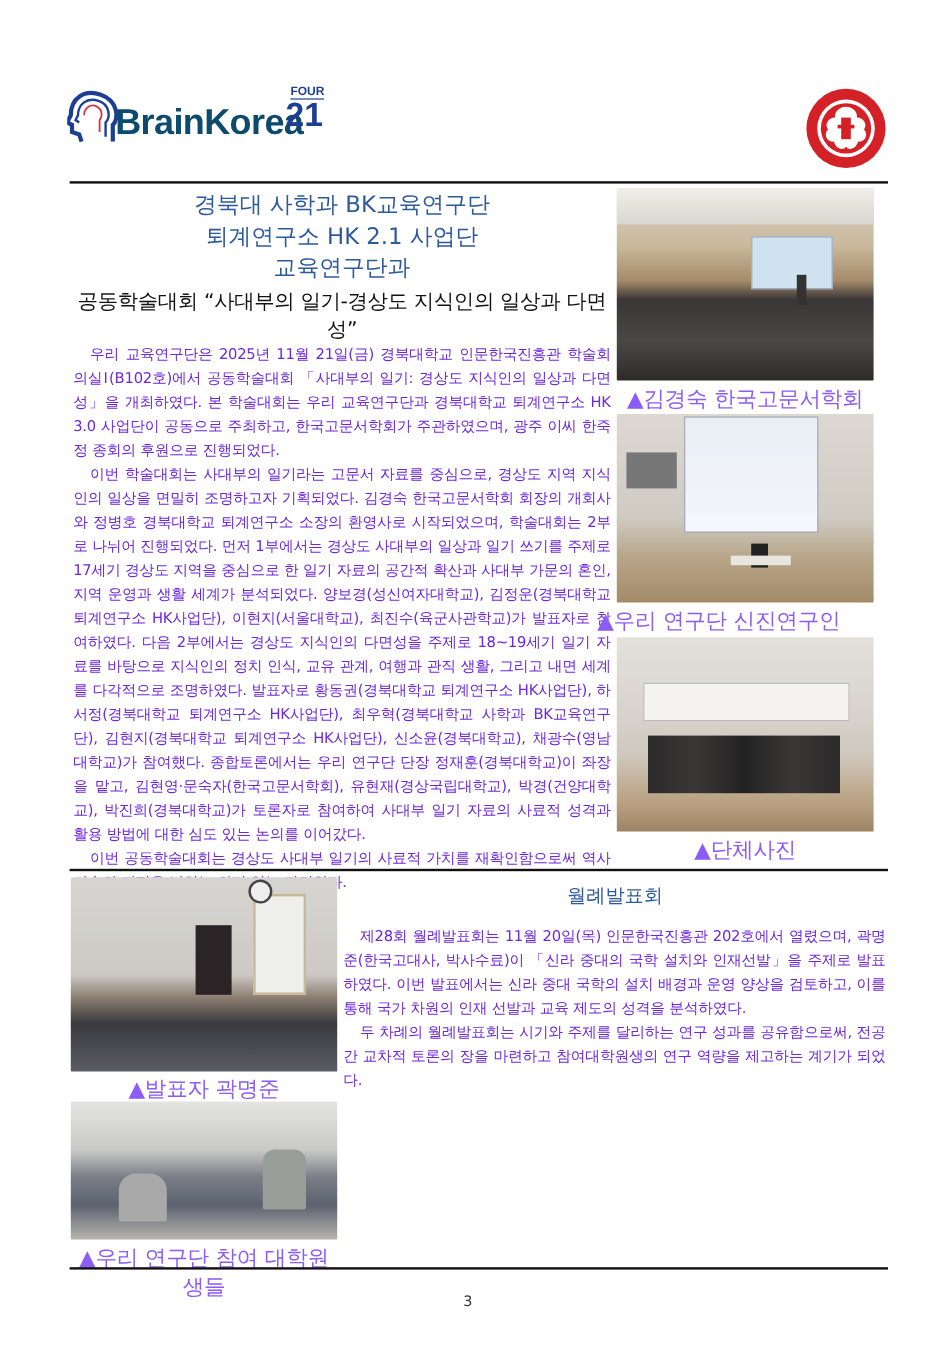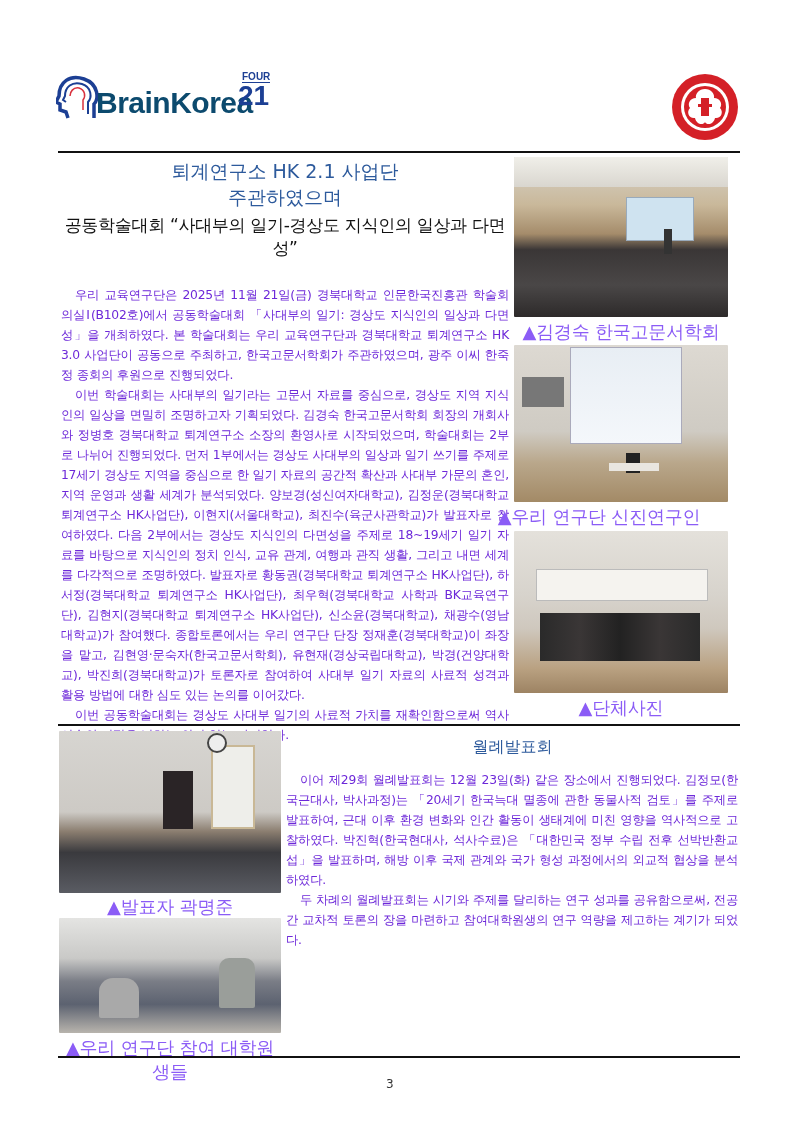--- a/index.html
+++ b/index.html
@@ -49,22 +49,23 @@
     <circle cx="35" cy="35" r="21" fill="#d42027"></circle>
     <path d="M35 17 C41 17 45 22 44 26 C50 26 53 32 50 36 C54 40 51 47 45 46 C44 52 37 54 35 50 C33 54 26 52 25 46 C19 47 16 40 20 36 C17 32 20 26 26 26 C25 22 29 17 35 17Z" fill="#ffffff"></path>
     <rect x="31" y="26" width="8" height="18" fill="#d42027"></rect>
     <rect x="28" y="32" width="14" height="3" fill="#d42027"></rect>
   </svg>
 </div>
 
 <div class="hr" style="left:58px; top:151px; width:682px;"></div>
 
 <div class="abs title-block">
+  <div class="title-line">경북대 사학과 BK교육연구단</div>
   <div class="title-line">퇴계연구소 HK 2.1 사업단</div>
-  <div class="title-line">주관하였으며</div>
+  <div class="title-line">교육연구단과</div>
   <div class="subtitle">공동학술대회 “사대부의 일기-경상도 지식인의 일상과 다면성”</div>
 </div>
 
 <div class="abs body-text" style="left:61px; top:285px; width:448px;">
   <p>우리 교육연구단은 2025년 11월 21일(금) 경북대학교 인문한국진흥관 학술회의실Ⅰ(B102호)에서 공동학술대회 「사대부의 일기: 경상도 지식인의 일상과 다면성」을 개최하였다. 본 학술대회는 우리 교육연구단과 경북대학교 퇴계연구소 HK 3.0 사업단이 공동으로 주최하고, 한국고문서학회가 주관하였으며, 광주 이씨 한죽정 종회의 후원으로 진행되었다.</p>
   <p>이번 학술대회는 사대부의 일기라는 고문서 자료를 중심으로, 경상도 지역 지식인의 일상을 면밀히 조명하고자 기획되었다. 김경숙 한국고문서학회 회장의 개회사와 정병호 경북대학교 퇴계연구소 소장의 환영사로 시작되었으며, 학술대회는 2부로 나뉘어 진행되었다. 먼저 1부에서는 경상도 사대부의 일상과 일기 쓰기를 주제로 17세기 경상도 지역을 중심으로 한 일기 자료의 공간적 확산과 사대부 가문의 혼인, 지역 운영과 생활 세계가 분석되었다. 양보경(성신여자대학교), 김정운(경북대학교 퇴계연구소 HK사업단), 이현지(서울대학교), 최진수(육군사관학교)가 발표자로 참여하였다. 다음 2부에서는 경상도 지식인의 다면성을 주제로 18~19세기 일기 자료를 바탕으로 지식인의 정치 인식, 교유 관계, 여행과 관직 생활, 그리고 내면 세계를 다각적으로 조명하였다. 발표자로 황동권(경북대학교 퇴계연구소 HK사업단), 하서정(경북대학교 퇴계연구소 HK사업단), 최우혁(경북대학교 사학과 BK교육연구단), 김현지(경북대학교 퇴계연구소 HK사업단), 신소윤(경북대학교), 채광수(영남대학교)가 참여했다. 종합토론에서는 우리 연구단 단장 정재훈(경북대학교)이 좌장을 맡고, 김현영·문숙자(한국고문서학회), 유현재(경상국립대학교), 박경(건양대학교), 박진희(경북대학교)가 토론자로 참여하여 사대부 일기 자료의 사료적 성격과 활용 방법에 대한 심도 있는 논의를 이어갔다.</p>
   <p>이번 공동학술대회는 경상도 사대부 일기의 사료적 가치를 재확인함으로써 역사 서술의 지평을 넓히는 의미 있는 자리였다.</p>
 </div>
 
 <div class="photo" style="left:514px; top:157px; width:214px; height:160px;
@@ -104,19 +105,19 @@
 <div class="photo" style="left:59px; top:918px; width:222px; height:115px;
   background:linear-gradient(180deg,#e4e4e2 0%,#c9c9c7 35%,#7a7d86 55%,#5c6270 75%,#b8b4ad 100%);">
   <div style="position:absolute;left:40px;top:60px;width:40px;height:40px;background:#a9a9a9;border-radius:14px 14px 2px 2px"></div>
   <div style="position:absolute;left:160px;top:40px;width:36px;height:50px;background:#9a9e9a;border-radius:10px 10px 2px 2px"></div>
 </div>
 <div class="caption" style="left:59px; top:1036px; width:222px;">▲우리 연구단 참여 대학원생들</div>
 
 <div class="abs section-title" style="left:285px; top:737px; width:455px;">월례발표회</div>
 
 <div class="abs body-text" style="left:286px; top:770px; width:452px;">
-  <p>이어 제29회 월례발표회는 12월 23일(화) 같은 장소에서 진행되었다. 김정모(한국근대사, 박사과정)는 「20세기 한국늑대 멸종에 관한 동물사적 검토」를 주제로 발표하여, 근대 이후 환경 변화와 인간 활동이 생태계에 미친 영향을 역사적으로 고찰하였다. 박진혁(한국현대사, 석사수료)은 「대한민국 정부 수립 전후 선박반환교섭」을 발표하며, 해방 이후 국제 관계와 국가 형성 과정에서의 외교적 협상을 분석하였다.</p>
+  <p>제28회 월례발표회는 11월 20일(목) 인문한국진흥관 202호에서 열렸으며, 곽명준(한국고대사, 박사수료)이 「신라 중대의 국학 설치와 인재선발」을 주제로 발표하였다. 이번 발표에서는 신라 중대 국학의 설치 배경과 운영 양상을 검토하고, 이를 통해 국가 차원의 인재 선발과 교육 제도의 성격을 분석하였다.</p>
   <p>두 차례의 월례발표회는 시기와 주제를 달리하는 연구 성과를 공유함으로써, 전공 간 교차적 토론의 장을 마련하고 참여대학원생의 연구 역량을 제고하는 계기가 되었다.</p>
 </div>
 
 <div class="hr" style="left:58px; top:1056px; width:682px;"></div>
 
 <div class="abs page-num">3</div>
 
 </body></html>

